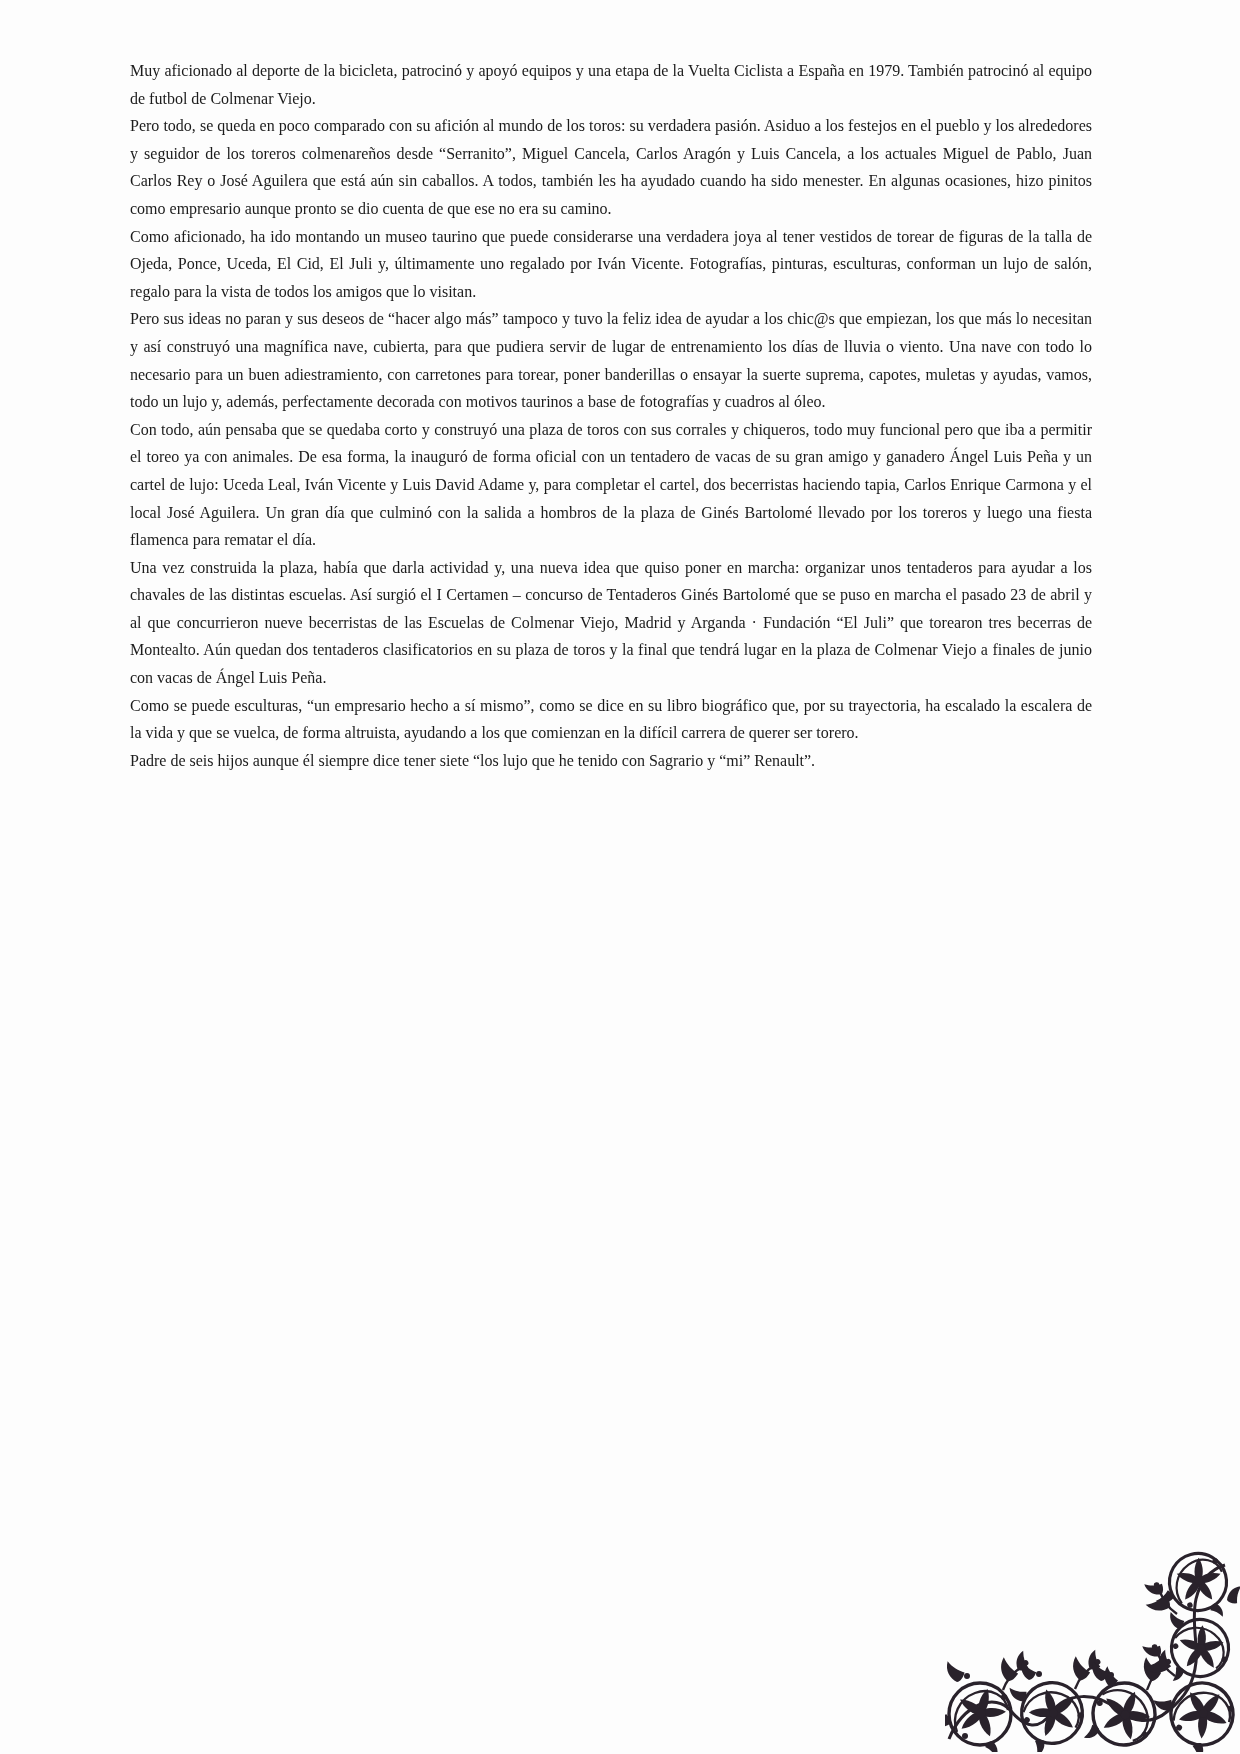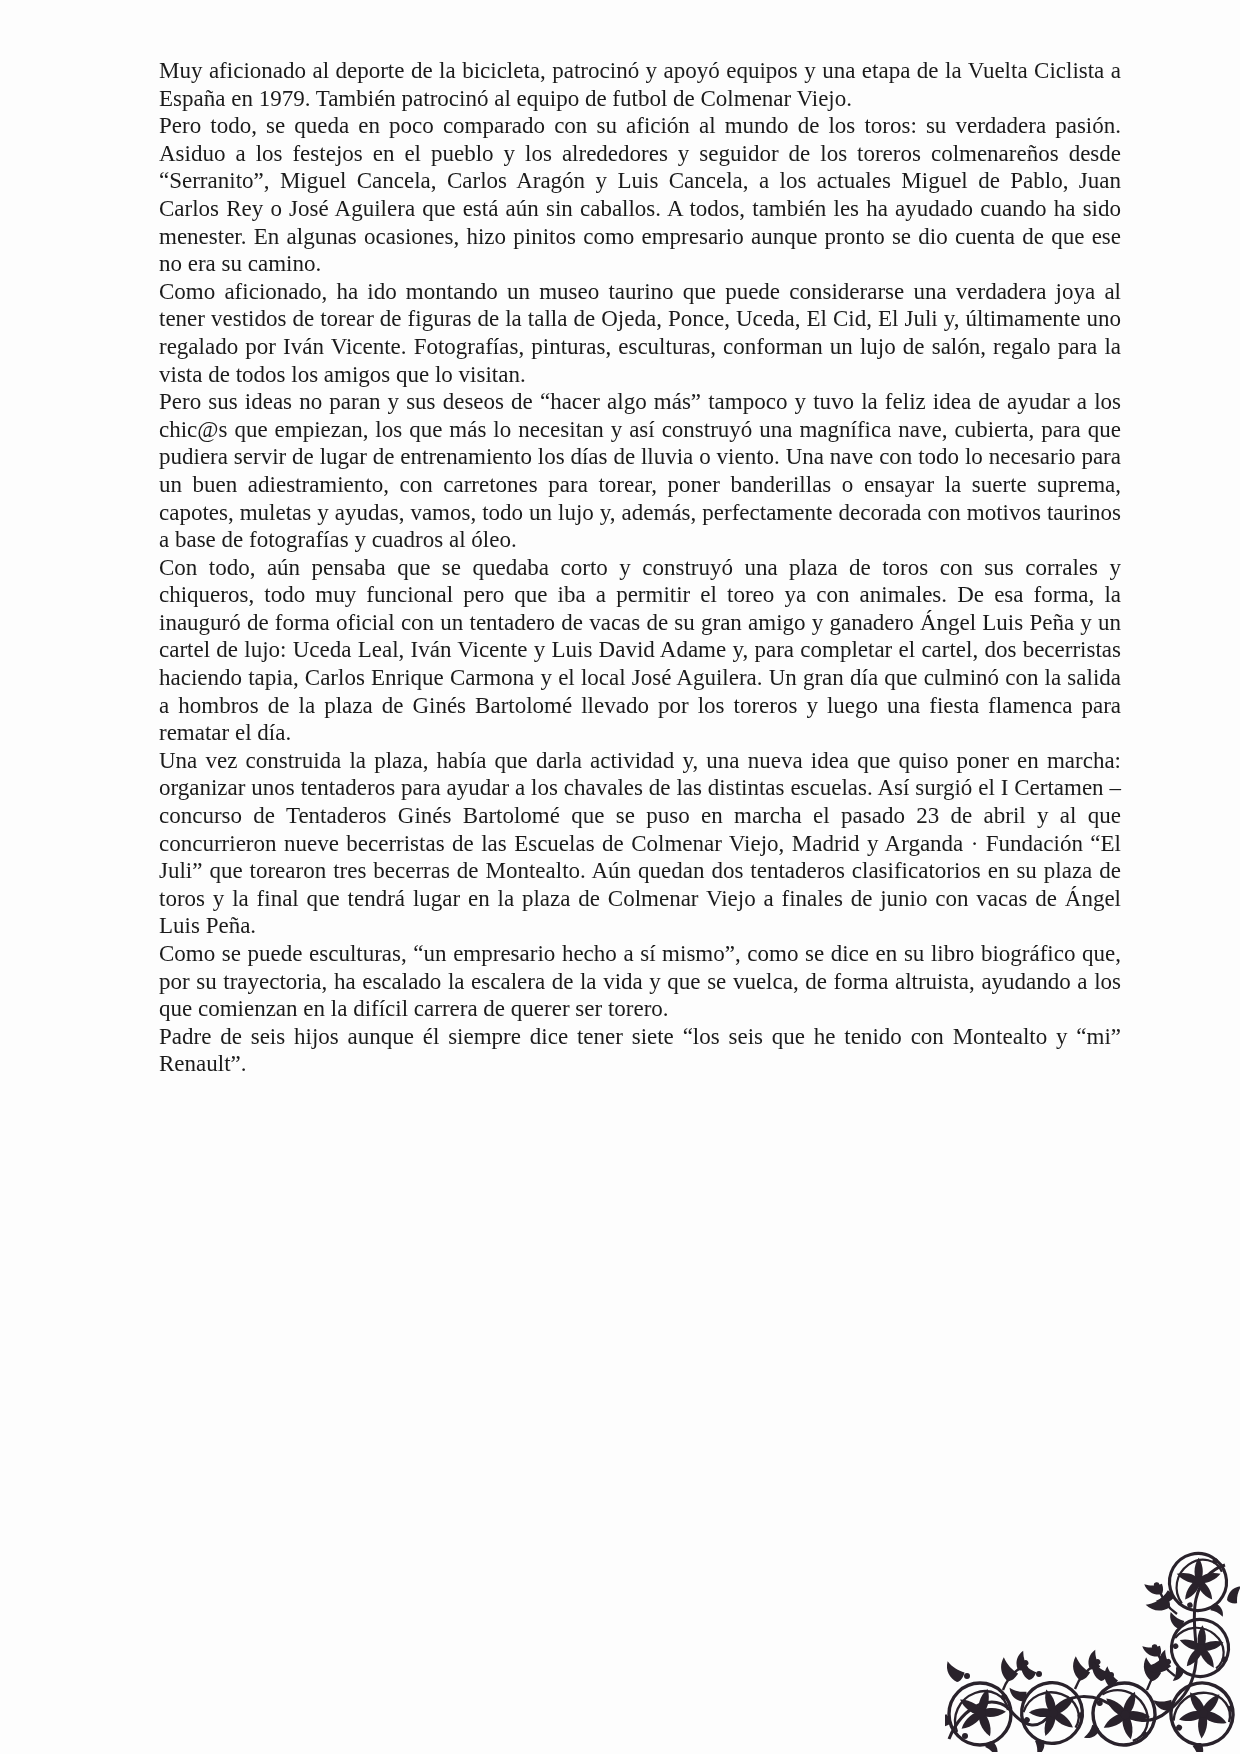--- a/index.html
+++ b/index.html
@@ -10,25 +10,25 @@
   .page {
     position: relative;
     width: 1240px;
     height: 1754px;
     background: #fdfdfd;
     overflow: hidden;
     font-family: "Liberation Serif", "DejaVu Serif", serif;
   }
   .textblock {
     position: absolute;
-    left: 159px;
+    left: 130px;
     top: 57px;
     width: 962px;
     color: #1b1b1b;
-    font-size: 23px;
+    font-size: 16px;
     line-height: 27.6px;
     text-align: justify;
     -webkit-hyphens: none;
     hyphens: none;
   }
   .textblock p {
     margin: 0;
     padding: 0;
   }
   .ornament {
@@ -44,21 +44,21 @@
 <div class="page">
 
   <div class="textblock">
     <p>Muy aficionado al deporte de la bicicleta, patrocinó y apoyó equipos y una etapa de la Vuelta Ciclista a España en 1979. También patrocinó al equipo de futbol de Colmenar Viejo.</p>
     <p>Pero todo, se queda en poco comparado con su afición al mundo de los toros: su verdadera pasión. Asiduo a los festejos en el pueblo y los alrededores y seguidor de los toreros colmenareños desde “Serranito”, Miguel Cancela, Carlos Aragón y Luis Cancela, a los actuales Miguel de Pablo, Juan Carlos Rey o José Aguilera que está aún sin caballos. A todos, también les ha ayudado cuando ha sido menester. En algunas ocasiones, hizo pinitos como empresario aunque pronto se dio cuenta de que ese no era su camino.</p>
     <p>Como aficionado, ha ido montando un museo taurino que puede considerarse una verdadera joya al tener vestidos de torear de figuras de la talla de Ojeda, Ponce, Uceda, El Cid, El Juli y, últimamente uno regalado por Iván Vicente. Fotografías, pinturas, esculturas, conforman un lujo de salón, regalo para la vista de todos los amigos que lo visitan.</p>
     <p>Pero sus ideas no paran y sus deseos de “hacer algo más” tampoco y tuvo la feliz idea de ayudar a los chic@s que empiezan, los que más lo necesitan y así construyó una magnífica nave, cubierta, para que pudiera servir de lugar de entrenamiento los días de lluvia o viento. Una nave con todo lo necesario para un buen adiestramiento, con carretones para torear, poner banderillas o ensayar la suerte suprema, capotes, muletas y ayudas, vamos, todo un lujo y, además, perfectamente decorada con motivos taurinos a base de fotografías y cuadros al óleo.</p>
     <p>Con todo, aún pensaba que se quedaba corto y construyó una plaza de toros con sus corrales y chiqueros, todo muy funcional pero que iba a permitir el toreo ya con animales. De esa forma, la inauguró de forma oficial con un tentadero de vacas de su gran amigo y ganadero Ángel Luis Peña y un cartel de lujo: Uceda Leal, Iván Vicente y Luis David Adame y, para completar el cartel, dos becerristas haciendo tapia, Carlos Enrique Carmona y el local José Aguilera. Un gran día que culminó con la salida a hombros de la plaza de Ginés Bartolomé llevado por los toreros y luego una fiesta flamenca para rematar el día.</p>
     <p>Una vez construida la plaza, había que darla actividad y, una nueva idea que quiso poner en marcha: organizar unos tentaderos para ayudar a los chavales de las distintas escuelas. Así surgió el I Certamen – concurso de Tentaderos Ginés Bartolomé que se puso en marcha el pasado 23 de abril y al que concurrieron nueve becerristas de las Escuelas de Colmenar Viejo, Madrid y Arganda · Fundación “El Juli” que torearon tres becerras de Montealto. Aún quedan dos tentaderos clasificatorios en su plaza de toros y la final que tendrá lugar en la plaza de Colmenar Viejo a finales de junio con vacas de Ángel Luis Peña.</p>
     <p>Como se puede esculturas, “un empresario hecho a sí mismo”, como se dice en su libro biográfico que, por su trayectoria, ha escalado la escalera de la vida y que se vuelca, de forma altruista, ayudando a los que comienzan en la difícil carrera de querer ser torero.</p>
-    <p>Padre de seis hijos aunque él siempre dice tener siete “los seis que he tenido con Montealto y “mi” Renault”.</p>
+    <p>Padre de seis hijos aunque él siempre dice tener siete “los lujo que he tenido con Sagrario y “mi” Renault”.</p>
   </div>
 
   <svg class="ornament" width="295" height="210" viewBox="0 0 295 210" aria-hidden="true">
     <defs>
       <path id="pt" d="M0 3 C-6 -3 -6 -16 0 -25 C6 -16 6 -3 0 3 Z"></path>
       <g id="cl">
         <use href="#pt"></use>
         <use href="#pt" transform="rotate(72)"></use>
         <use href="#pt" transform="rotate(144)"></use>
         <use href="#pt" transform="rotate(216)"></use>

